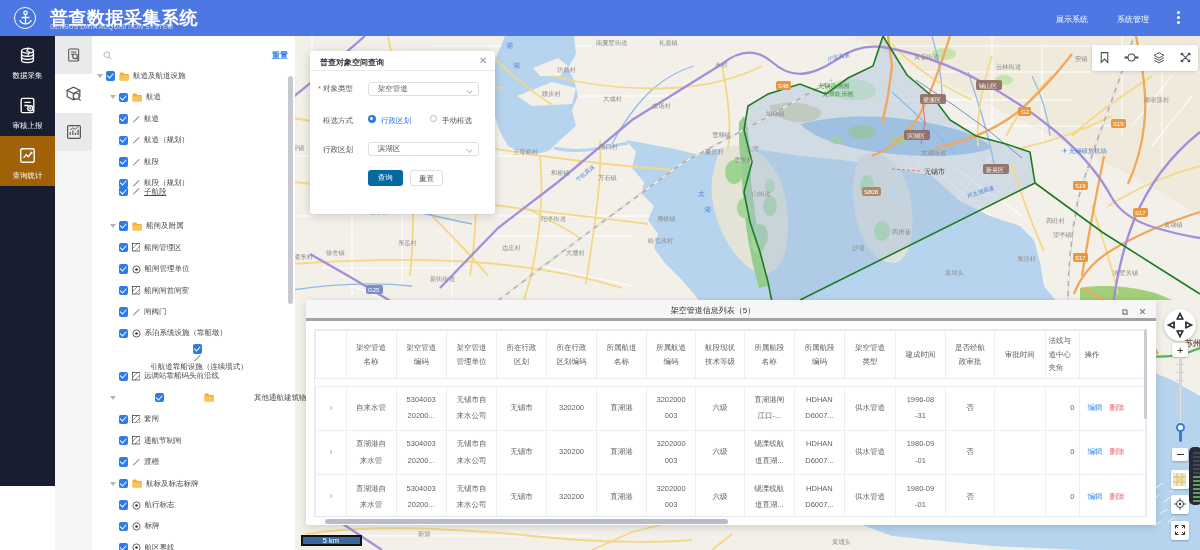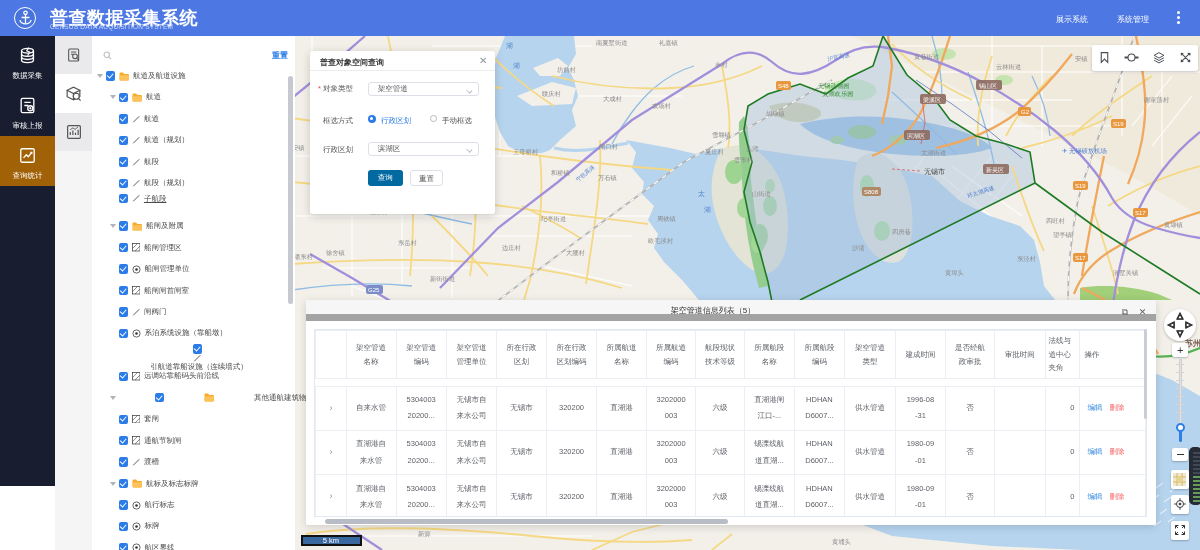--- a/index.html
+++ b/index.html
@@ -37,21 +37,21 @@
 #dlg{left:310px;top:50.6px;width:185px;height:163.6px;background:#fff;border-radius:3px;box-shadow:0 2px 10px rgba(0,0,0,.18);}
 #dlg .dt{left:10px;top:6px;font-size:8px;color:#333;font-weight:bold;}
 #dlg .dx{left:169px;top:4px;font-size:10px;color:#909399;}
 #dlg hr{position:absolute;left:0;top:19.6px;width:185px;border:none;border-top:1px solid #ececec;}
 .dlab{position:absolute;font-size:7.5px;color:#555;}
 .dsel{position:absolute;left:57.7px;width:111.3px;height:14px;border:1px solid #dcdfe6;border-radius:3px;font-size:7.5px;color:#555;line-height:12.5px;padding-left:9px;background:#fff;}
 .dsel .ar{position:absolute;right:6px;top:4.5px;width:4.5px;height:4.5px;border:solid #b6b9c0;border-width:0 1.1px 1.1px 0;transform:rotate(45deg) scaleY(.8);}
 .dbtn{position:absolute;height:16px;border-radius:3px;font-size:7.5px;text-align:center;line-height:15px;}
 
 #tbl{left:305.8px;top:300.4px;width:850.5px;height:225px;background:#fff;border-radius:2px;box-shadow:0 2px 8px rgba(0,0,0,.15);}
-#tbl .cap{left:0;top:0;width:850.5px;height:21px;background:#f6f6f7;border-bottom:7px solid #a3a3a3;text-align:center;font-size:8px;color:#333;line-height:21px;padding-right:36px;}
+#tbl .cap{left:0;top:0;width:850.5px;height:21px;background:#f6f6f7;border-bottom:3px solid #a3a3a3;text-align:center;font-size:8px;color:#333;line-height:21px;padding-right:36px;}
 #tbl .ic{top:6.5px;color:#5f6368;font-size:9px;}
 #grid{left:8.7px;top:29px;width:833px;height:187.6px;border:1px solid #e2e9f5;overflow:hidden;background:#fff;}
 table{border-collapse:collapse;table-layout:fixed;font-size:7.5px;color:#5c5f66;}
 td{line-height:16.5px;}
 th{line-height:13.5px;}
 td,th{border:1px solid #ebeef3;text-align:center;font-weight:normal;padding:1px 2px;overflow:hidden;}
 #hsb{left:19px;top:219px;width:403px;height:5px;background:#b8bcc4;border-radius:3px;}
 
 #sbar{left:300.5px;top:535px;width:61px;height:11.4px;background:#39689f;border:2px solid #111;color:#fff;font-size:7.5px;text-align:center;line-height:8px;}
 
@@ -428,21 +428,21 @@
           <span>航段</span>
         </div>
       <div class="trow" style="top:136.55px;padding-left:18px;">
           <span style="width:9px;flex:none;"></span>
           <span class="cb"></span>
           <svg class="tico" width="8.5" height="8.5" viewBox="0 0 17 17">
             <path d="M2.5 14.5L14.5 2.5" stroke="#333" stroke-width="1.6"></path>
           </svg>
           <span>航段（规划）</span>
         </div>
-      <div class="trow" style="top:152px;padding-left:18px;text-decoration:underline;">
+      <div class="trow" style="top:145px;padding-left:18px;text-decoration:underline;">
           <span style="width:9px;flex:none;"></span>
           <span class="cb"></span>
           <svg class="tico" width="8.5" height="8.5" viewBox="0 0 17 17">
             <path d="M2.5 14.5L14.5 2.5" stroke="#333" stroke-width="1.6"></path>
           </svg>
           <span>子航段</span>
         </div>
       <div class="trow" style="top:179.45px;padding-left:18px;">
           <span class="car"></span>
           <span class="cb"></span>

